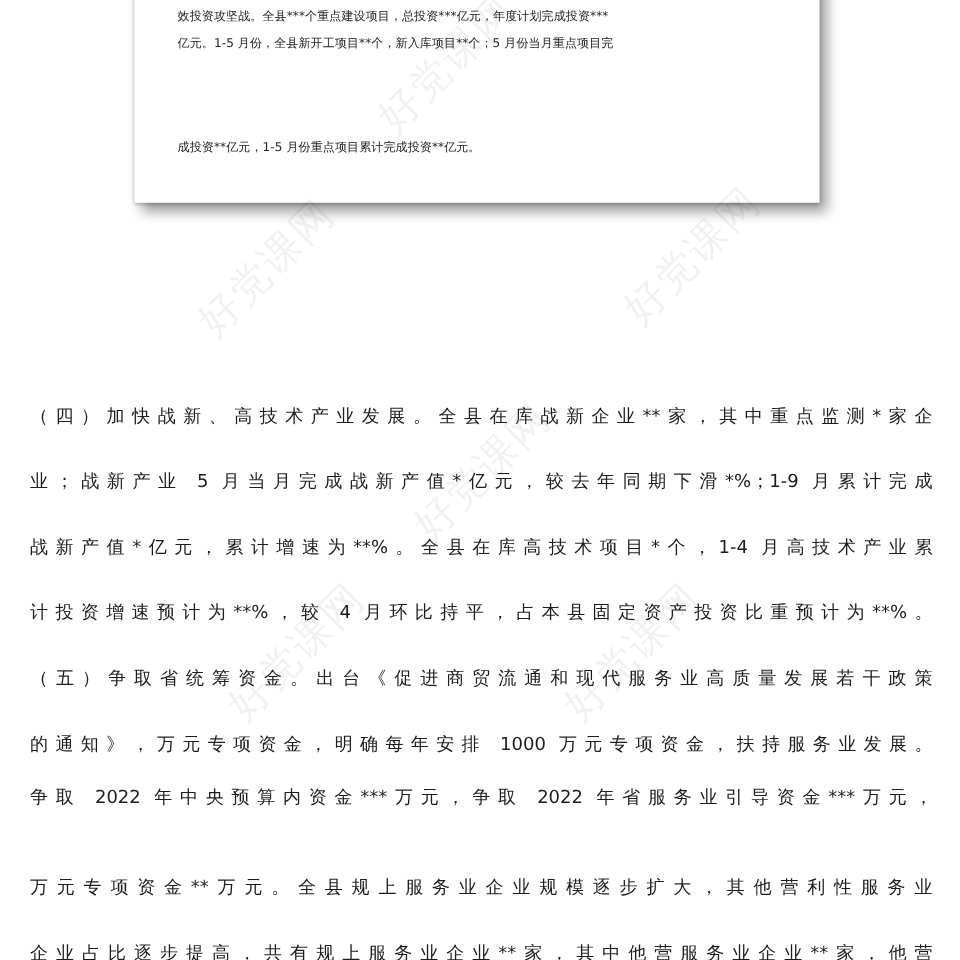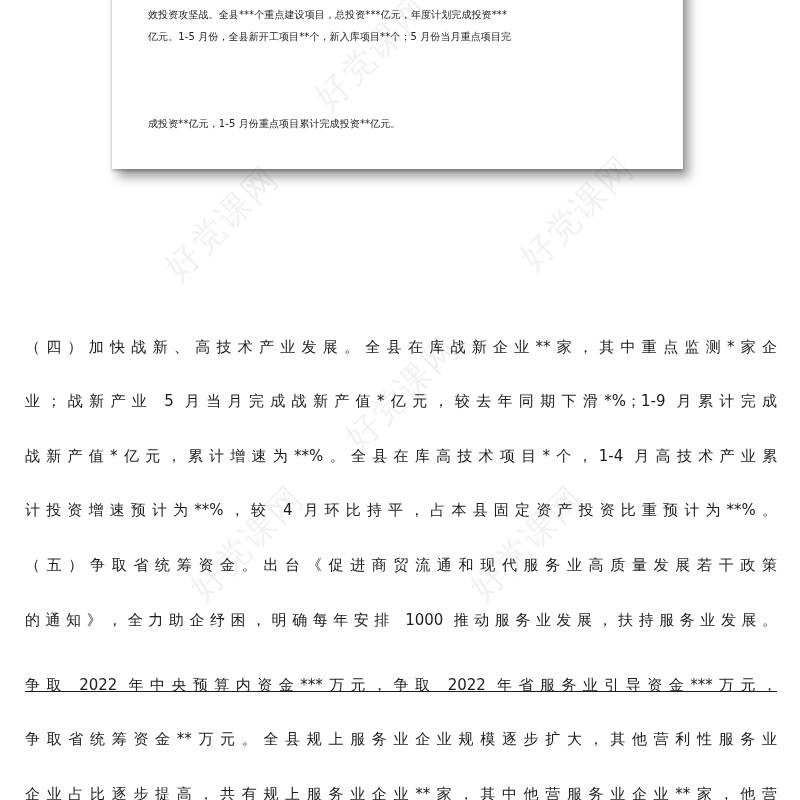--- a/index.html
+++ b/index.html
@@ -70,23 +70,23 @@
 
 <div>
   <div class="body-line" style="top: 334px;">（四）加快战新、高技术产业发展。全县在库战新企业**家，其中重点监测*家企</div>
   <div class="body-line" style="top: 388px;">业；战新产业 5 月当月完成战新产值*亿元，较去年同期下滑*%；1-9 月累计完成</div>
   <div class="body-line" style="top: 443px;">战新产值*亿元，累计增速为**%。全县在库高技术项目*个，1-4 月高技术产业累</div>
   <div class="body-line" style="top: 497px;">计投资增速预计为**%，较 4 月环比持平，占本县固定资产投资比重预计为**%。</div>
 </div>
 
 <div>
   <div class="body-line" style="top: 552px;">（五）争取省统筹资金。出台《促进商贸流通和现代服务业高质量发展若干政策</div>
-  <div class="body-line" style="top: 607px;">的通知》，全力助企纾困，明确每年安排 1000 推动服务业发展，扶持服务业发展。</div>
-  <div class="body-line" style="top: 672px; text-decoration: underline;">争取 2022 年中央预算内资金***万元，争取 2022 年省服务业引导资金***万元，</div>
-  <div class="body-line" style="top: 726px;">争取省统筹资金**万元。全县规上服务业企业规模逐步扩大，其他营利性服务业</div>
+  <div class="body-line" style="top: 607px;">的通知》，万元专项资金，明确每年安排 1000 万元专项资金，扶持服务业发展。</div>
+  <div class="body-line" style="top: 651px;">争取 2022 年中央预算内资金***万元，争取 2022 年省服务业引导资金***万元，</div>
+  <div class="body-line" style="top: 726px;">万元专项资金**万元。全县规上服务业企业规模逐步扩大，其他营利性服务业</div>
   <div class="body-line" style="top: 781px;">企业占比逐步提高，共有规上服务业企业**家，其中他营服务业企业**家，他营</div>
 </div>
 
 <div class="watermark" style="left: 150px; top: 200px;">好党课网</div>
 <div class="watermark" style="left: 505px; top: 190px;">好党课网</div>
 <div class="watermark" style="left: 330px; top: 370px;">好党课网</div>
 <div class="watermark" style="left: 175px; top: 520px;">好党课网</div>
 <div class="watermark" style="left: 455px; top: 520px;">好党课网</div>
 <div class="watermark" style="left: 300px; top: 30px;">好党课网</div>
 

